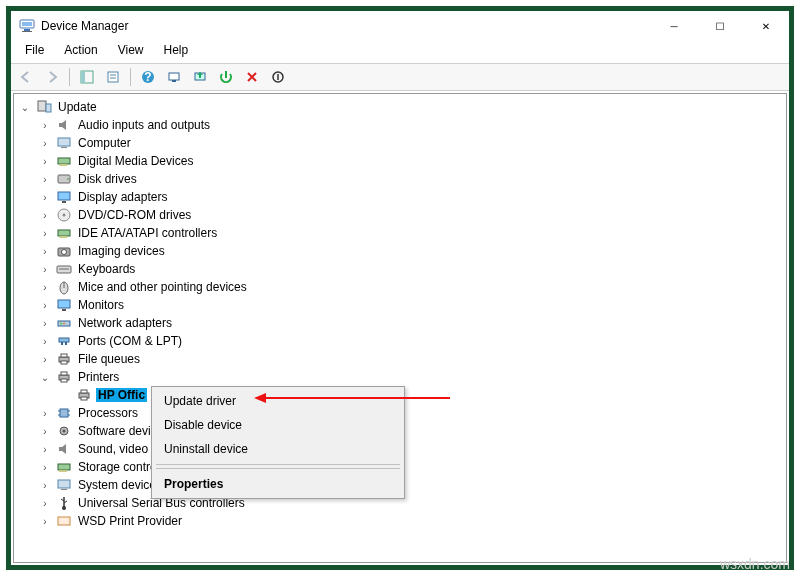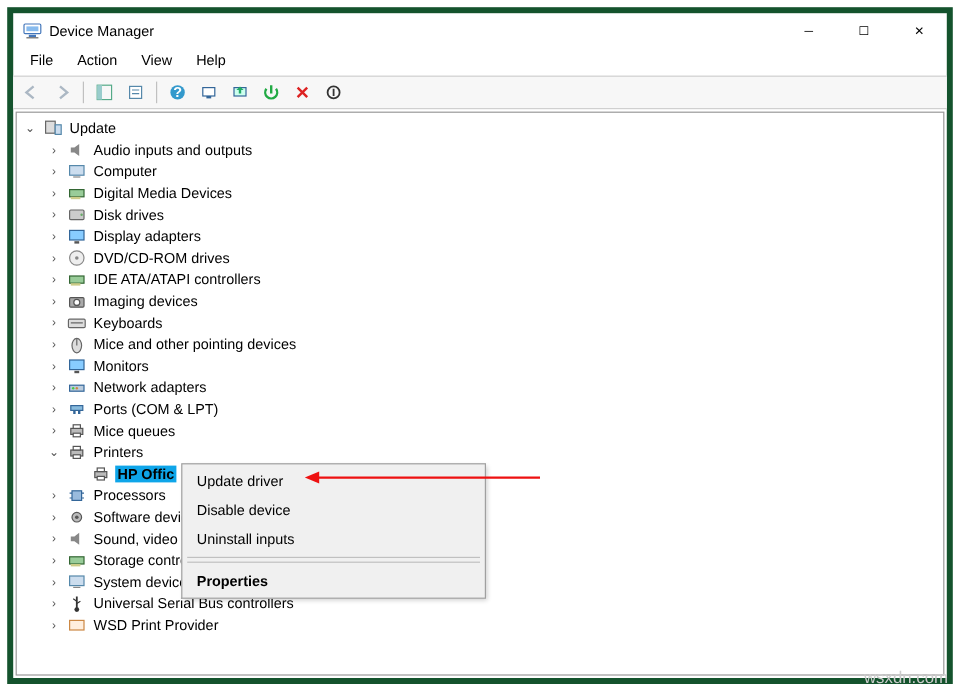--- a/index.html
+++ b/index.html
@@ -276,21 +276,21 @@
   </div>
         <div class="tree-row indent1">
     <span class="arrow">›</span>
     <span class="node-icon">
             <svg width="16" height="16">
               <rect x="3" y="6" width="10" height="5" fill="#bbb" stroke="#555"></rect>
               <rect x="5" y="3" width="6" height="3" fill="#fff" stroke="#555"></rect>
               <rect x="5" y="10" width="6" height="3" fill="#fff" stroke="#555"></rect>
             </svg>
           </span>
-    <span class="label">Mice queues</span>
+    <span class="label">File queues</span>
   </div>
         <div class="tree-row indent1">
     <span class="arrow">⌄</span>
     <span class="node-icon">
             <svg width="16" height="16">
               <rect x="3" y="6" width="10" height="5" fill="#bbb" stroke="#555"></rect>
               <rect x="5" y="3" width="6" height="3" fill="#fff" stroke="#555"></rect>
               <rect x="5" y="10" width="6" height="3" fill="#fff" stroke="#555"></rect>
             </svg>
           </span>
@@ -377,21 +377,21 @@
               <rect x="2" y="4" width="12" height="8" fill="#fed" stroke="#c84"></rect>
             </svg>
           </span>
     <span class="label">WSD Print Provider</span>
   </div>
       </div>
 
     <div class="ctx" style="left:137px; top:292px;">
       <div class="ctx-item">Update driver</div>
       <div class="ctx-item">Disable device</div>
-      <div class="ctx-item">Uninstall inputs</div>
+      <div class="ctx-item">Uninstall device</div>
       <div class="ctx-sep"></div>
       <div class="ctx-sep"></div>
       <div class="ctx-item bold">Properties</div>
     </div>
 
     <svg class="arrow-annot" style="left:240px; top:296px;" width="200" height="16">
       <line x1="196" y1="8" x2="6" y2="8" stroke="#e11" stroke-width="2"></line>
       <polygon points="0,8 12,3 12,13" fill="#e11"></polygon>
     </svg>
   </div>

